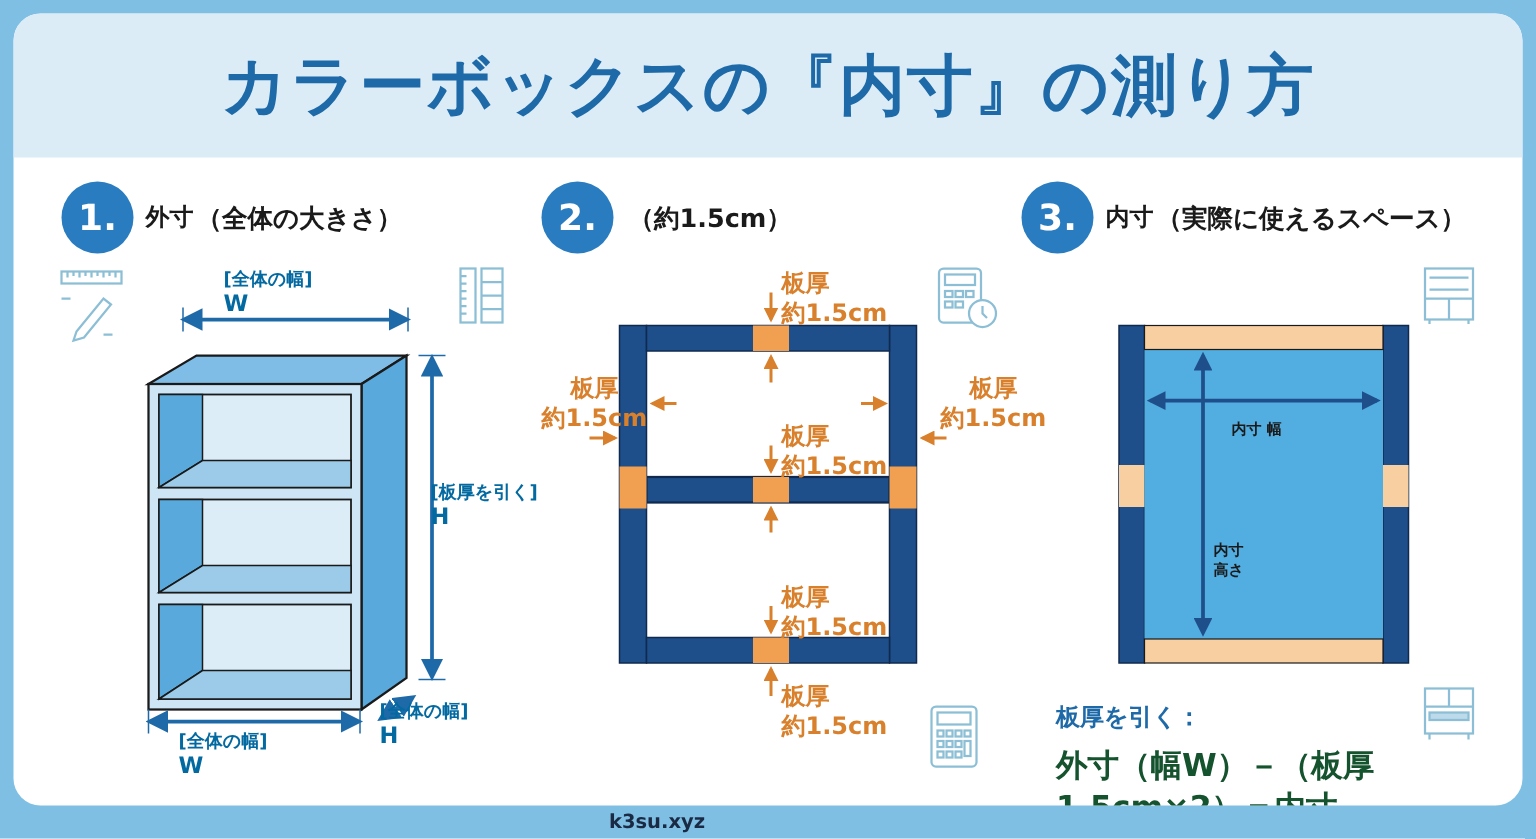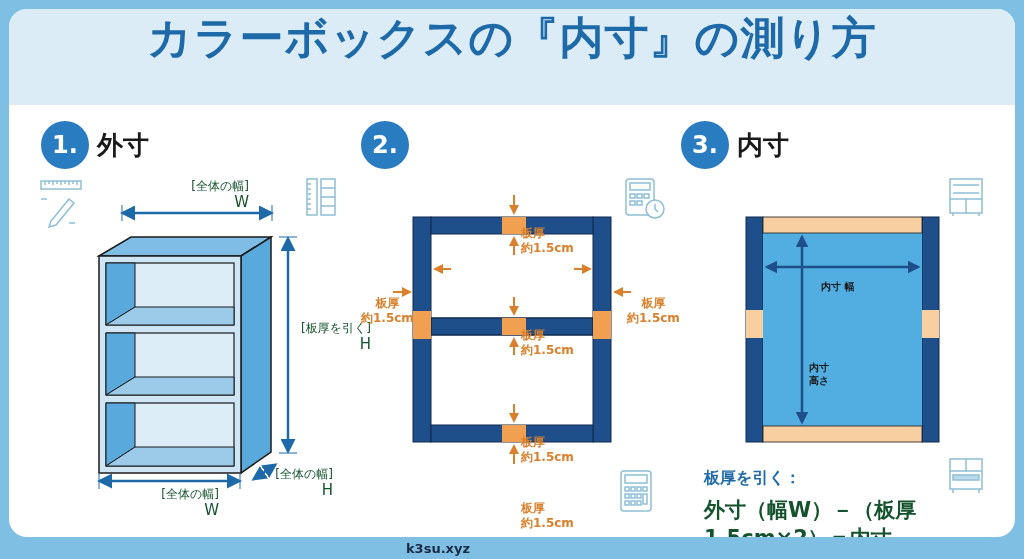--- a/index.html
+++ b/index.html
@@ -14,53 +14,52 @@
     left: 9px; top: 9px;
     width: 1006px; height: 528px;
     background: #ffffff;
     border-radius: 18px;
     overflow: hidden;
   }
   .header {
     position: absolute;
     left: 0; top: 0; width: 1006px; height: 96px;
     background: #dbecf7;
-    display: flex; justify-content: center;
+    display: flex; align-items: center; justify-content: center;
   }
   .header h1 {
     font-size: 44px;
     font-weight: bold;
     color: #1e6aa8;
     letter-spacing: 1px;
   }
   .step-head {
     position: absolute;
     display: flex; align-items: center;
   }
   .step-num {
     width: 48px; height: 48px; border-radius: 50%;
     background: #2a7cc0;
     color: #fff; font-weight: bold; font-size: 24px;
     display: flex; align-items: center; justify-content: center;
     margin-right: 8px;
   }
-  .step-title { font-size: 26px; font-weight: bold; color: #1a1a1a; }
+  .step-title { font-size: 16px; font-weight: bold; color: #1a1a1a; }
   .step-sub { font-size: 17px; font-weight: bold; color: #1a1a1a; margin-left: 2px; }
   .abs { position: absolute; }
   .label {
     position: absolute;
-    font-size: 12px; font-weight: normal; color: #14532d;
-    text-align: right; line-height: 1.2;
+    font-size: 12px; font-weight: bold; color: #0369a1;
+    text-align: left; line-height: 1.2;
   }
   .label .big { font-size: 15px; display: block; }
   .olabel {
     position: absolute;
-    font-size: 12px; font-weight: bold; color: #d9802c;
+    font-size: 16px; font-weight: bold; color: #d9802c;
     line-height: 1.25;
-    margin-top: 47px;
   }
   .footer {
     position: absolute; left: 0; top: 537px; width: 876px; height: 22px;
     display: flex; align-items: center; justify-content: center;
     font-size: 13px; font-weight: bold; color: #1a2a44; border-radius: 11px;
   }
   .formula-title { position: absolute; left: 695px; top: 459px; font-size: 16px; font-weight: bold; color: #1e6aa8; }
   .formula { position: absolute; left: 695px; top: 487px; font-size: 21px; font-weight: bold; color: #14532d; }
   .inner-label { position: absolute; font-size: 10px; font-weight: bold; color: #1a1a1a; line-height: 1.25; }
 </style>
@@ -68,29 +67,32 @@
 <body>
 
 <div class="card">
   <div class="header">
     <h1>カラーボックスの『内寸』の測り方</h1>
   </div>
 
   <div class="step-head" style="left:32px; top:112px;">
     <div class="step-num">1.</div>
     <span class="step-title">外寸</span>
+    <span class="step-sub">（全体の大きさ）</span>
   </div>
 
   <div class="step-head" style="left:352px; top:112px;">
     <div class="step-num">2.</div>
+    <span class="step-sub">（約1.5cm）</span>
   </div>
 
   <div class="step-head" style="left:672px; top:112px;">
     <div class="step-num">3.</div>
     <span class="step-title">内寸</span>
+    <span class="step-sub">（実際に使えるスペース）</span>
   </div>
 
   <svg class="abs" style="left:0; top:0;" width="1006" height="528">
     <defs>
       <marker id="ab" viewBox="0 0 10 10" refX="8" refY="5" markerWidth="6" markerHeight="6" orient="auto-start-reverse">
         <path d="M0,0 L10,5 L0,10 z" fill="#1e6aa8"></path>
       </marker>
       <marker id="an" viewBox="0 0 10 10" refX="8" refY="5" markerWidth="6" markerHeight="6" orient="auto-start-reverse">
         <path d="M0,0 L10,5 L0,10 z" fill="#1f4f8a"></path>
       </marker>

